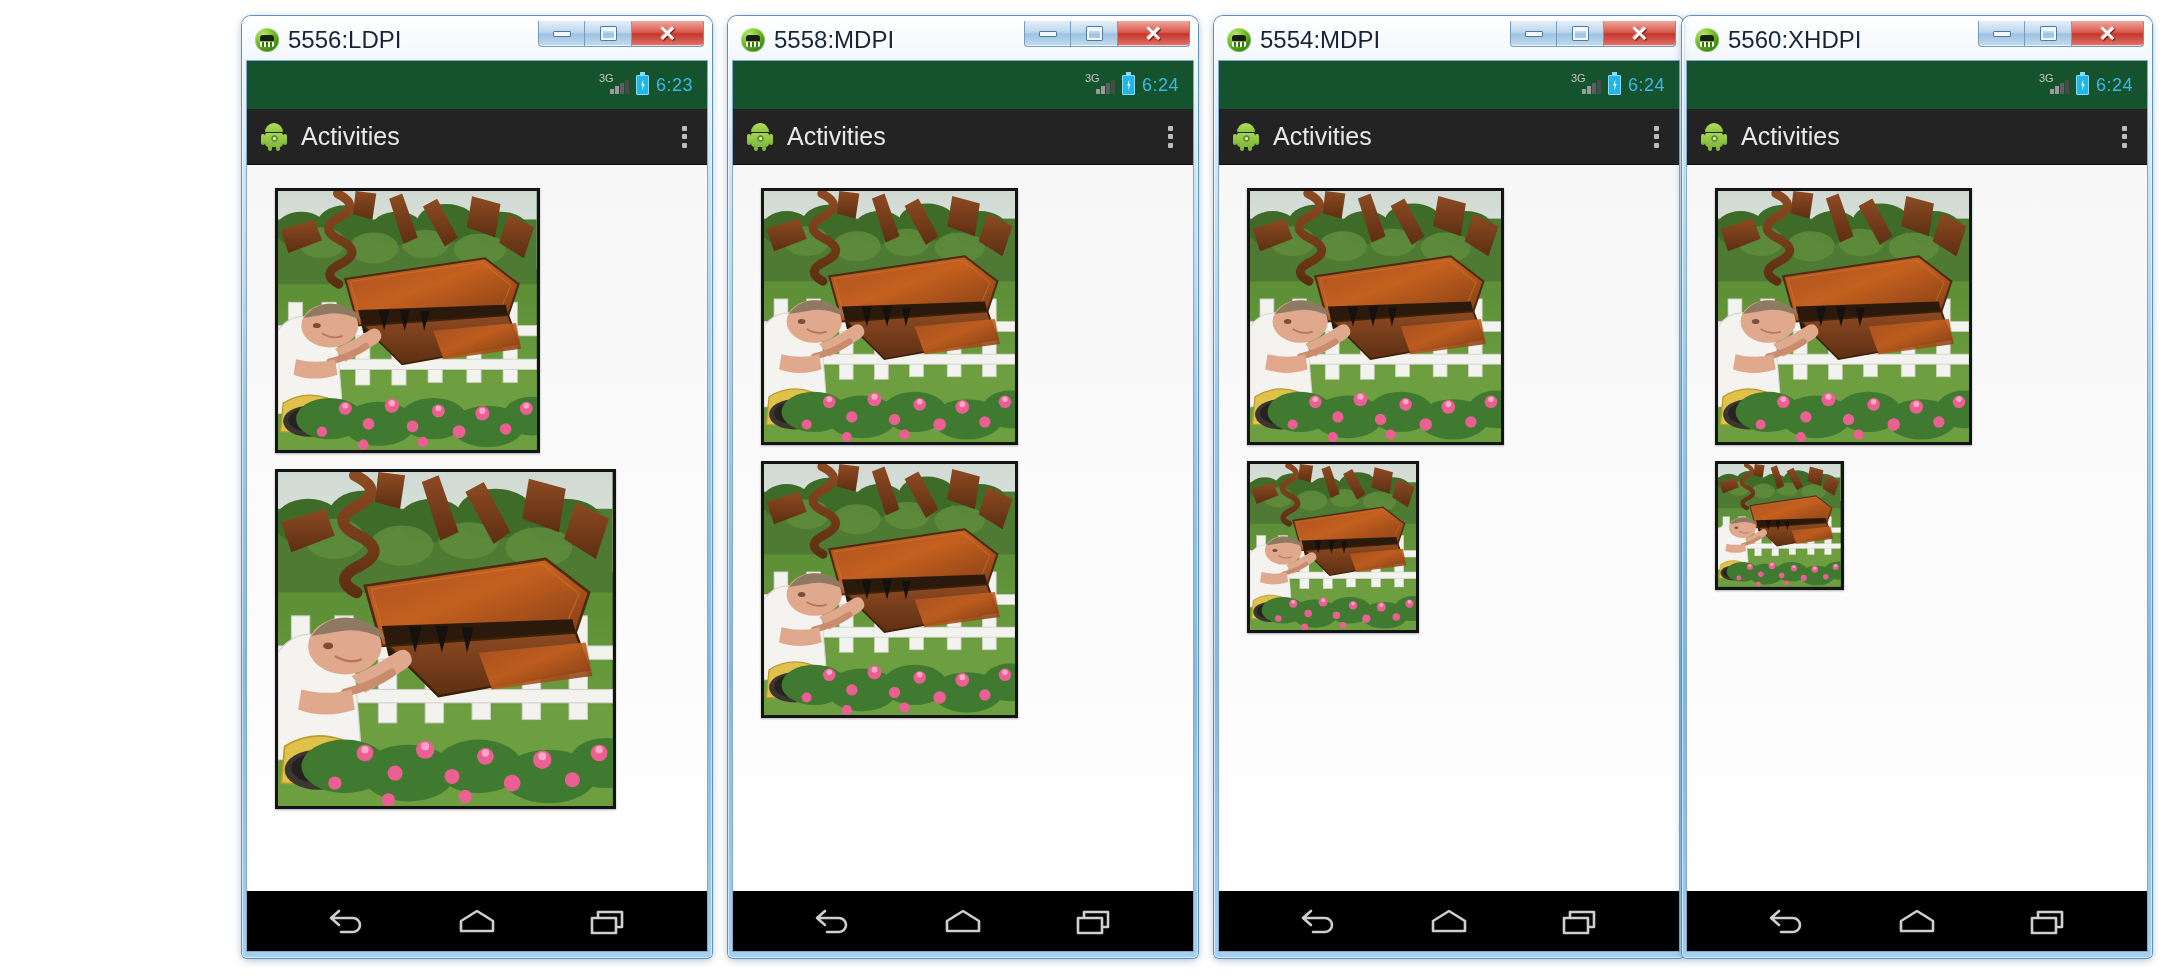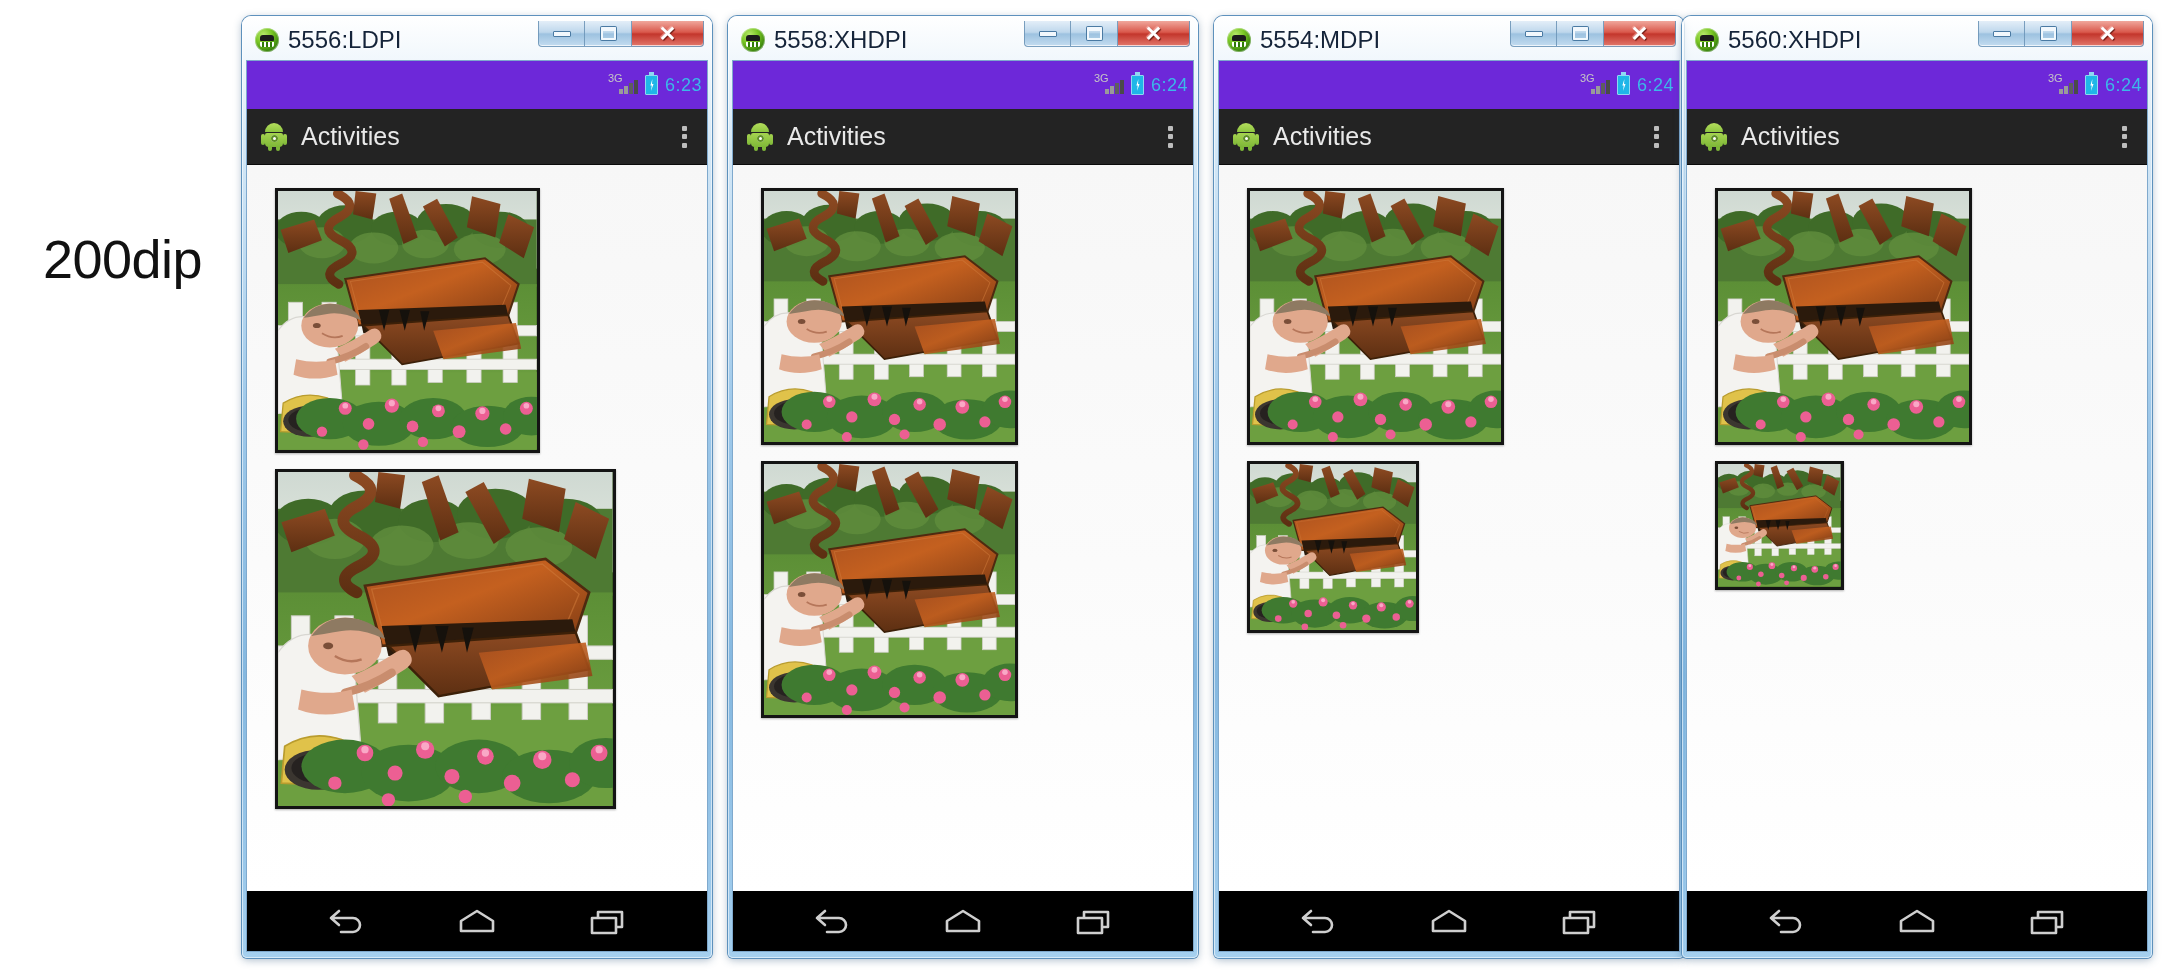--- a/index.html
+++ b/index.html
@@ -138,25 +138,25 @@
     position: relative;
     height: 892px;
     background: #ffffff;
     border: 1px solid #7fa9cd;
     overflow: hidden;
   }
 
   
   .status-bar {
     height: 48px;
-    background: #6d28d9;
+    background: #14532d;
     display: flex;
     align-items: center;
     justify-content: flex-end;
-    padding-right: 5px;
+    padding-right: 14px;
     gap: 7px;
   }
   .sb-network { position: relative; width: 30px; height: 24px; }
   .sb-3g {
     position: absolute; left: 0; top: -1px;
     font-size: 11px; color: #c6c6c6;
     font-family: "Liberation Sans", sans-serif;
   }
   .sb-bars { position: absolute; right: 0; bottom: 3px; display: flex; align-items: flex-end; gap: 1.5px; }
   .sb-bars i { display: block; width: 3.5px; background: #9a9a9a; }
@@ -273,21 +273,20 @@
     align-items: center;
     justify-content: space-around;
     padding: 0 34px;
   }
   .nav-bar svg { display: block; }
 </style>
 </head>
 <body>
 
 <div id="row-labels">
-  <div class="row-label" id="label-dip">200dip</div>
 </div>
 
 <div id="emulator-strip">
     <div class="emu-window w1">
     <div class="titlebar">
       <div class="emu-icon"></div>
       <div class="win-title">5556:LDPI</div>
       <div class="win-controls">
         <div class="wbtn min" title="Minimize">
           <span class="glyph-min"></span>
@@ -614,21 +613,21 @@
         <rect x="5" y="11" width="24" height="15"></rect>
         <path d="M11 11 V5 H35 V20 H29"></path>
       </svg>
     </div>
       </div>
     </div>
     </div>
     <div class="emu-window w2">
     <div class="titlebar">
       <div class="emu-icon"></div>
-      <div class="win-title">5558:XHDPI</div>
+      <div class="win-title">5558:MDPI</div>
       <div class="win-controls">
         <div class="wbtn min" title="Minimize">
           <span class="glyph-min"></span>
         </div>
         <div class="wbtn max" title="Maximize">
           <span class="glyph-max"></span>
         </div>
         <div class="wbtn close" title="Close">
           <span class="glyph-close">✕</span>
         </div>

